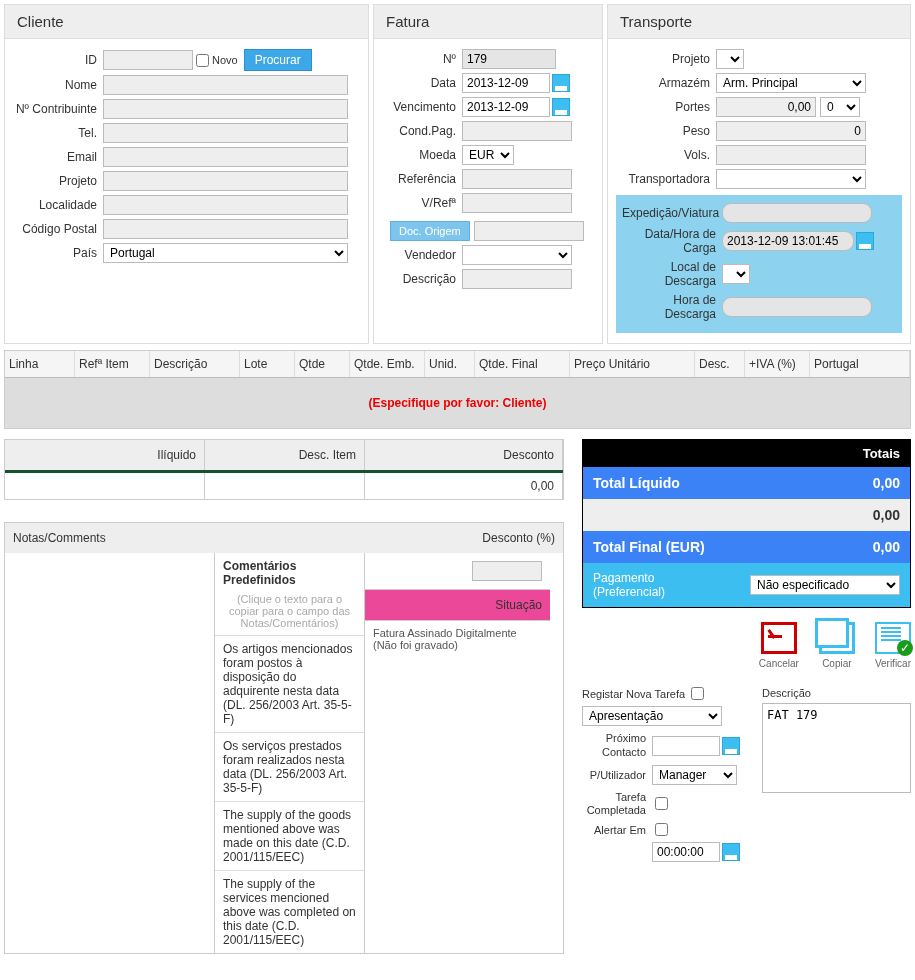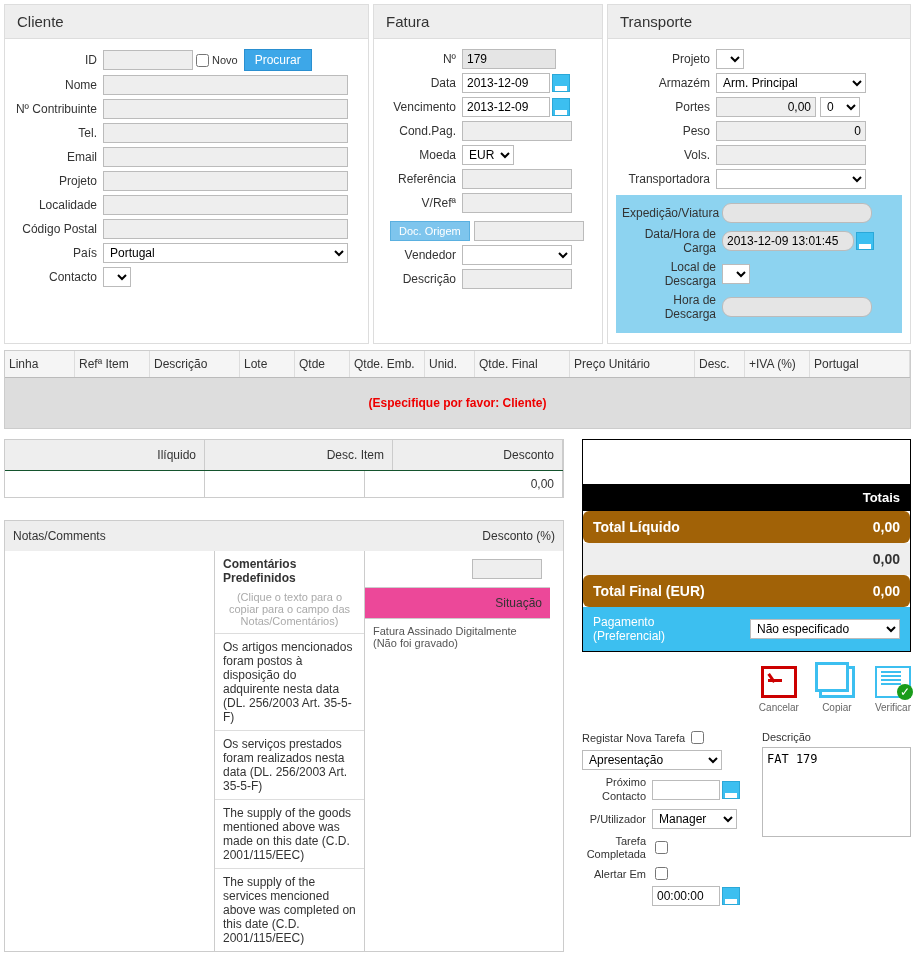--- a/index.html
+++ b/index.html
@@ -32,42 +32,42 @@
 .grid-header { display: flex; background: #f5f5f5; border-bottom: 1px solid #bbb; }
 .grid-header > div { padding: 6px 4px; border-right: 1px solid #ddd; font-size: 12px; color: #333; }
 .grid-body { background: #ddd; padding: 18px; text-align: center; }
 .grid-warning { color: #e00; font-weight: bold; font-size: 12px; }
 
 .bottom-area { display: flex; gap: 18px; margin-top: 10px; }
 .bottom-left { width: 560px; }
 .bottom-right { flex: 1; }
 
 .mini-grid { border: 1px solid #ccc; }
-.mini-grid-header { display: flex; background: #eee; border-bottom: 1px solid #14532d; gap: 28px; }
+.mini-grid-header { display: flex; background: #eee; border-bottom: 3px solid #14532d; }
 .mini-grid-header > div { padding: 8px; text-align: right; border-right: 1px solid #ccc; font-size: 12px; }
 .mini-grid-row { display: flex; }
 .mini-grid-row > div { padding: 6px 8px; text-align: right; border-right: 1px solid #ccc; font-size: 12px; }
 
 .notes-section { margin-top: 22px; border: 1px solid #ccc; display: flex; flex-wrap: wrap; }
 .notes-header { width: 100%; background: #eee; padding: 8px; display: flex; }
 .notes-left { width: 210px; border-right: 1px solid #ccc; }
 .notes-mid { width: 150px; border-right: 1px solid #ccc; }
 .notes-right { width: 185px; }
 .predef-title { padding: 6px 8px; font-weight: bold; font-size: 12px; }
 .predef-hint { padding: 0 8px 6px; font-size: 11px; color: #aaa; text-align: center; }
 .predef-item { padding: 6px 8px; border-top: 1px solid #ddd; font-size: 12px; color: #333; cursor: pointer; }
 .desconto-pct-input { padding: 8px; text-align: right; }
 .desconto-pct-input input { width: 70px; text-align: right; background: #eee; border: 1px solid #bbb; height: 20px; }
 .situacao-header { background: #ec4899; padding: 8px; text-align: right; border-top: 1px solid #ccc; border-bottom: 1px solid #ccc; font-size: 12px; }
 .situacao-body { padding: 6px 8px; font-size: 11px; color: #555; }
 
 .totals-box { border: 1px solid #000; }
-.totals-title { background: #000; color: #fff; text-align: right; padding: 6px 10px; font-weight: bold; font-size: 13px; margin-top: 44px; }
+.totals-title { background: #000; color: #fff; text-align: right; padding: 6px 10px; font-weight: bold; font-size: 13px; }
 .totals-row { display: flex; justify-content: space-between; align-items: center; padding: 8px 10px; font-size: 14px; }
-.totals-row.blue { background: #a16207; color: #fff; font-weight: bold; border-radius: 6px; }
+.totals-row.blue { background: #3b82f6; color: #fff; font-weight: bold; }
 .totals-row.gray { background: #eee; color: #333; }
 .totals-row.blue-small { background: #3cbff0; color: #fff; font-size: 12px; }
 .totals-row select { background: #fff; width: 150px; }
 
 .action-buttons { display: flex; justify-content: flex-end; gap: 20px; margin-top: 14px; }
 .action-btn { text-align: center; cursor: pointer; }
 .action-btn .icon-box { width: 36px; height: 32px; margin: 0 auto 4px; position: relative; }
 .action-btn .label { font-size: 10px; color: #666; }
 .icon-cancel { border: 3px solid #c00; position: relative; }
 .icon-cancel::before { content: ''; position: absolute; left: 4px; top: 10px; width: 14px; height: 3px; background: #c00; }
@@ -127,24 +127,20 @@
         <div class="form-label">Localidade</div>
         <input type="text" style="width: 245px;" value="">
       </div>
       <div class="form-row">
         <div class="form-label">Código Postal</div>
         <input type="text" style="width: 245px;" value="">
       </div>
       <div class="form-row">
         <div class="form-label">País</div>
         <select style="width:245px"><option>Portugal</option></select>
-      </div>
-      <div class="form-row">
-        <div class="form-label">Contacto</div>
-        <select style="width:28px"><option></option></select>
       </div>
     </div>
   </div>
 
   <div class="panel fatura-panel">
     <div class="panel-header">Fatura</div>
     <div class="panel-body">
       <div class="form-row">
         <div class="form-label">Nº</div>
         <input type="text" style="width: 94px; background: #e5e5e5;" value="179">

